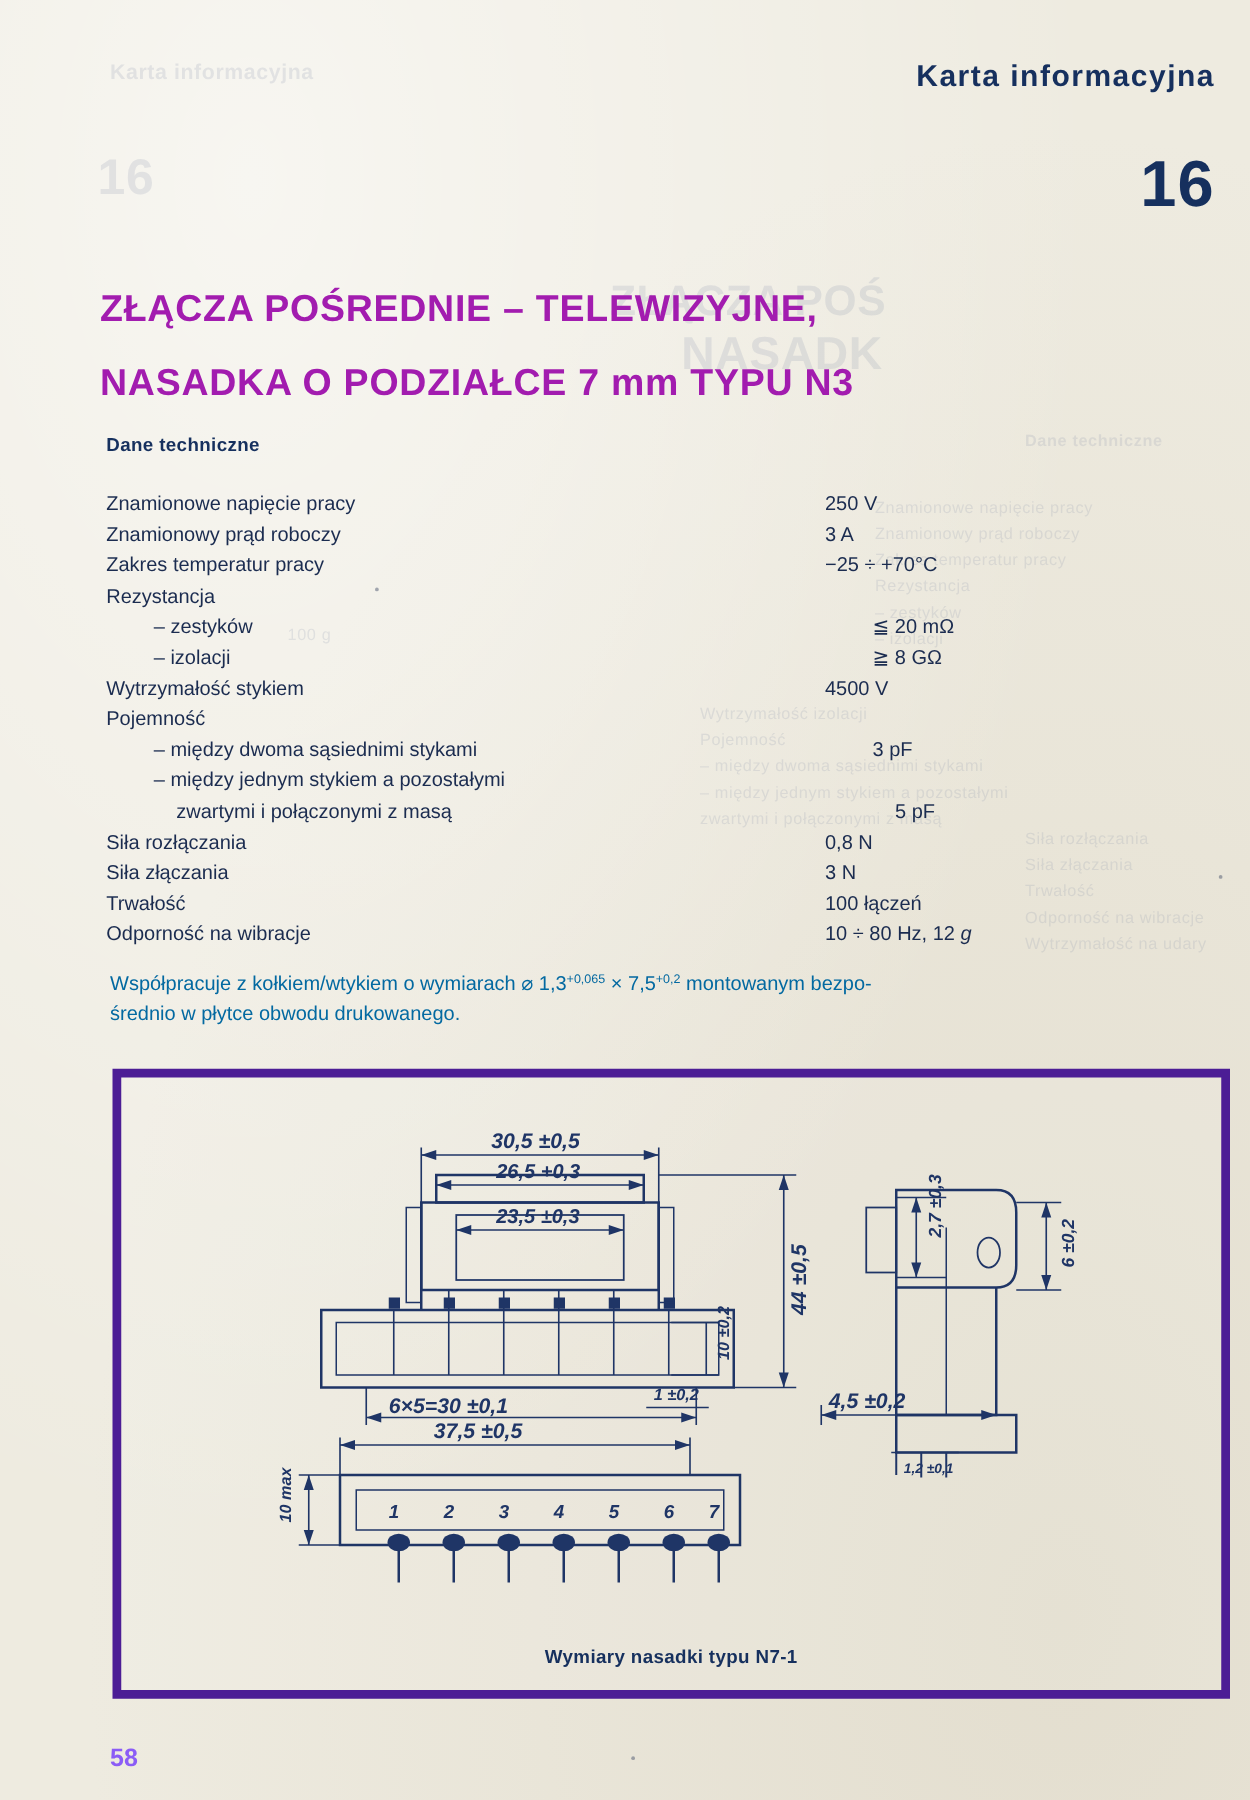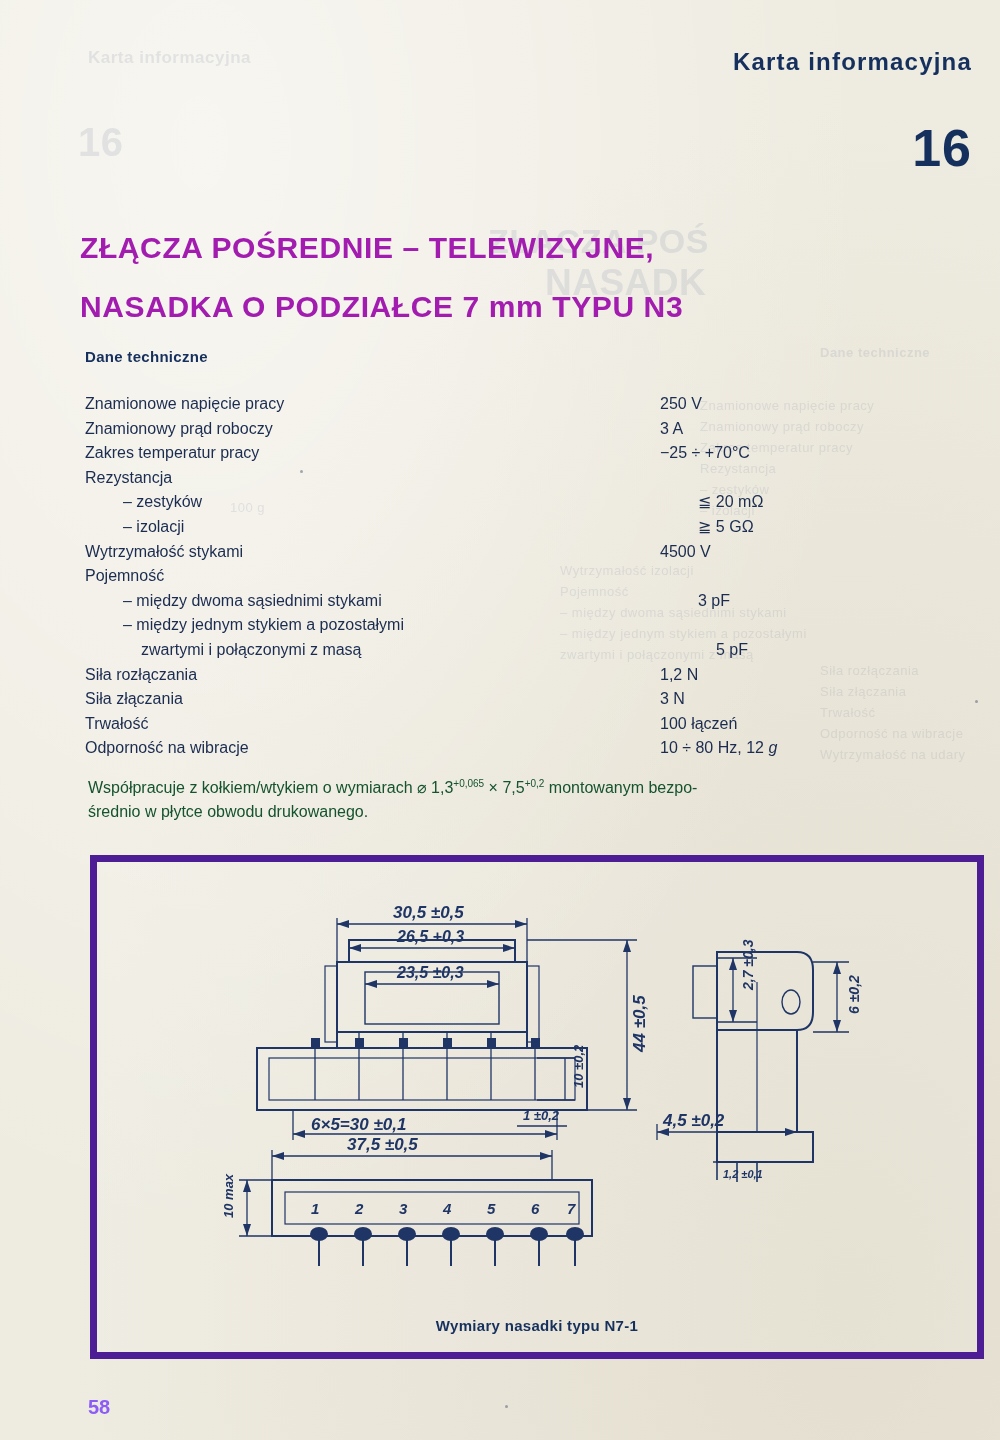--- a/index.html
+++ b/index.html
@@ -105,21 +105,21 @@
   }
   .ital { font-style: italic; }
 
   .note {
     position: absolute;
     left: 88px;
     top: 772px;
     width: 840px;
     font-size: 16px;
     line-height: 24px;
-    color: #14532d;
+    color: #0369a1;
   }
   .note sup { font-size: 10px; vertical-align: super; }
 
   .figure-box {
     position: absolute;
     left: 90px;
     top: 855px;
     width: 880px;
     height: 490px;
     border: 7px solid #4c1d95;
@@ -209,45 +209,45 @@
     <div class="spec-row">
       <div class="spec-name">Rezystancja</div>
       <div class="spec-val"></div>
     </div>
     <div class="spec-row">
       <div class="spec-name indent1">– zestyków</div>
       <div class="spec-val">≦ 20 mΩ</div>
     </div>
     <div class="spec-row">
       <div class="spec-name indent1">– izolacji</div>
-      <div class="spec-val">≧ 5 GΩ</div>
-    </div>
-    <div class="spec-row">
-      <div class="spec-name">Wytrzymałość stykami</div>
+      <div class="spec-val">≧ 8 GΩ</div>
+    </div>
+    <div class="spec-row">
+      <div class="spec-name">Wytrzymałość stykiem</div>
       <div class="spec-val">4500 V</div>
     </div>
     <div class="spec-row">
       <div class="spec-name">Pojemność</div>
       <div class="spec-val"></div>
     </div>
     <div class="spec-row">
       <div class="spec-name indent1">– między dwoma sąsiednimi stykami</div>
       <div class="spec-val">3 pF</div>
     </div>
     <div class="spec-row">
       <div class="spec-name indent1">– między jednym stykiem a pozostałymi</div>
       <div class="spec-val"></div>
     </div>
     <div class="spec-row">
       <div class="spec-name indent2">zwartymi i połączonymi z masą</div>
       <div class="spec-val">5 pF</div>
     </div>
     <div class="spec-row">
       <div class="spec-name">Siła rozłączania</div>
-      <div class="spec-val">1,2 N</div>
+      <div class="spec-val">0,8 N</div>
     </div>
     <div class="spec-row">
       <div class="spec-name">Siła złączania</div>
       <div class="spec-val">3 N</div>
     </div>
     <div class="spec-row">
       <div class="spec-name">Trwałość</div>
       <div class="spec-val">100 łączeń</div>
     </div>
     <div class="spec-row">

